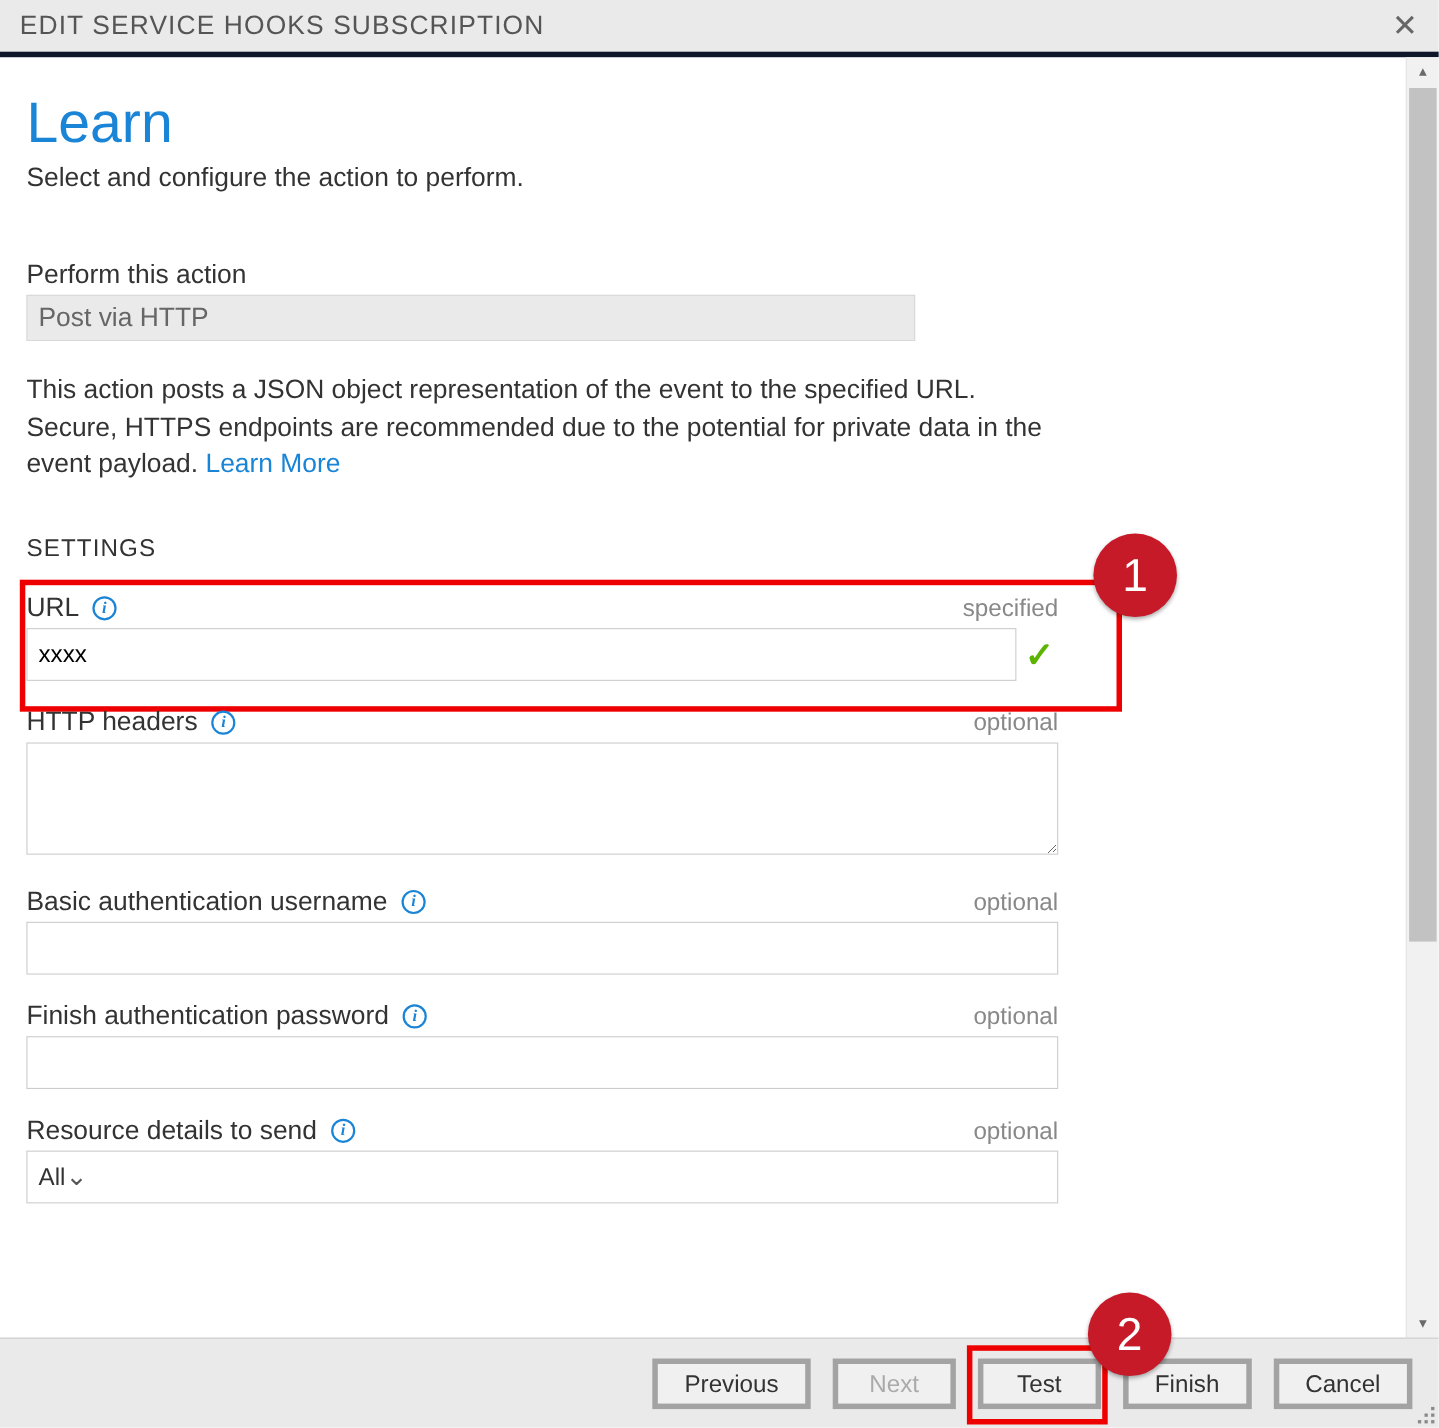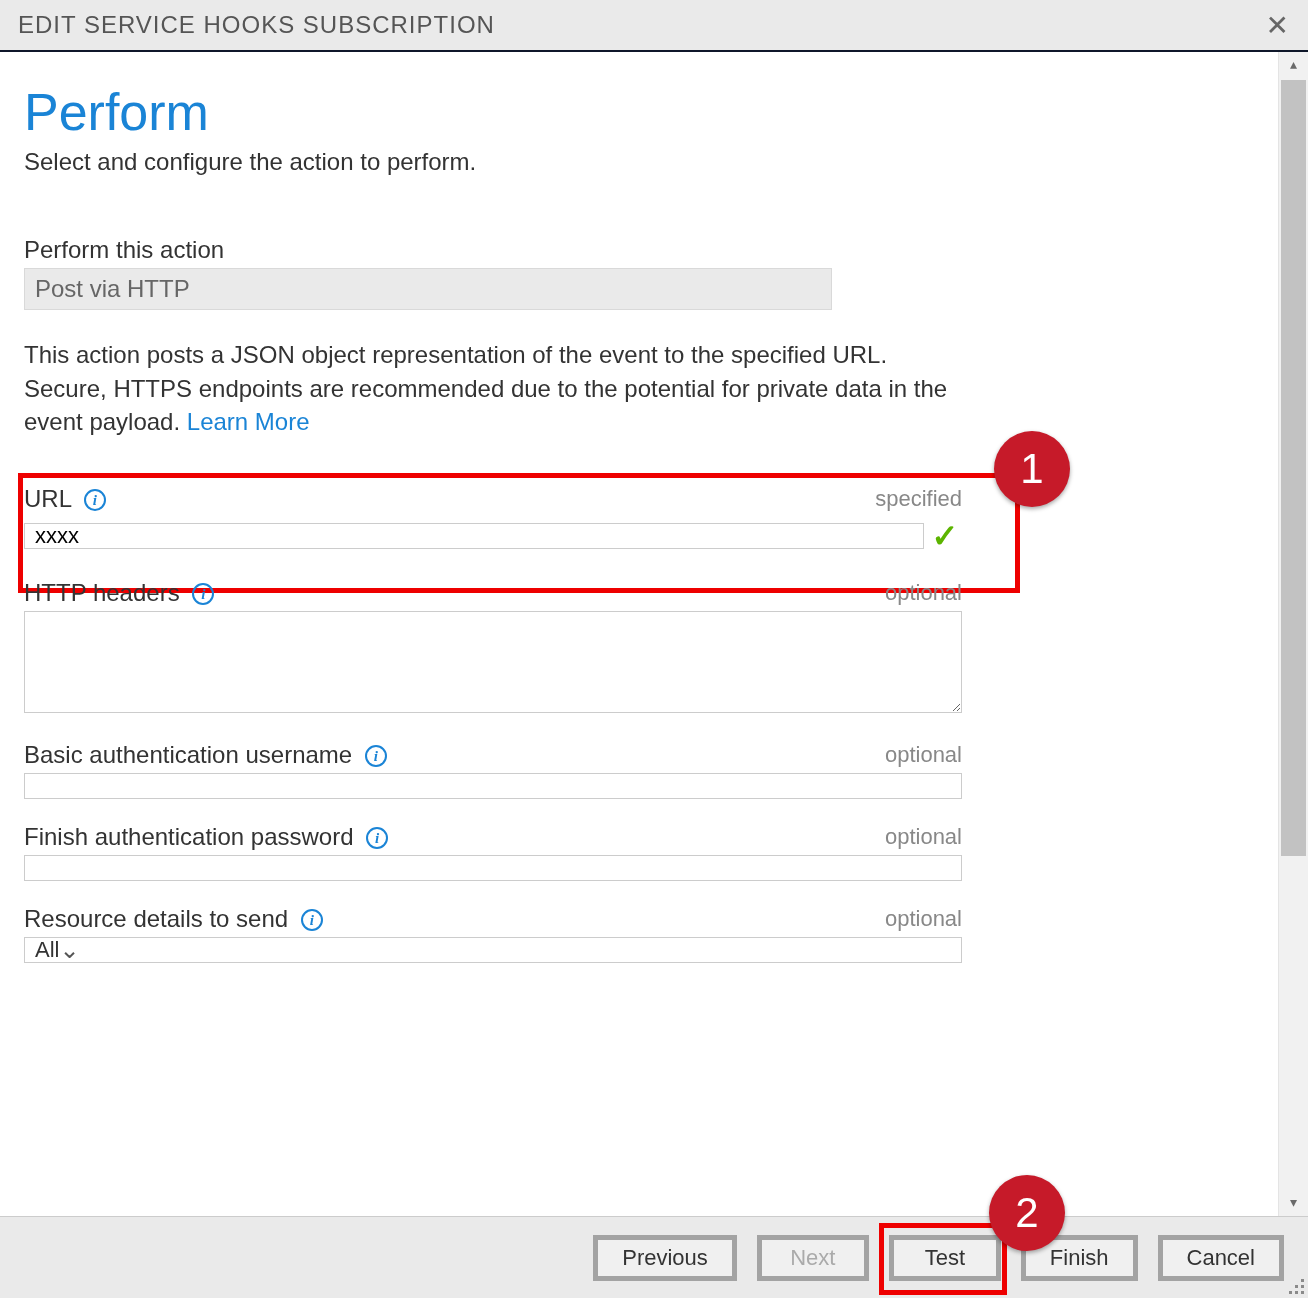--- a/index.html
+++ b/index.html
@@ -1,19 +1,19 @@
 <!DOCTYPE html>
 <html><head>
 <meta charset="utf-8">
 <style>
   * { box-sizing: border-box; margin: 0; padding: 0; }
   html, body { width: 1308px; height: 1298px; font-family: "Segoe UI", Arial, sans-serif; background: #fff; color: #333; }
   .dialog-header {
     background: #eaeaea;
-    border-bottom: 2px solid #0f172a;
+    border-bottom: 5px solid #0f172a;
     padding: 10px 18px;
     font-size: 24px;
     letter-spacing: 1px;
     color: #555;
     display: flex;
     justify-content: space-between;
     align-items: center;
     height: 52px;
   }
   .dialog-header .close {
@@ -52,21 +52,21 @@
   .section-head { font-size: 22px; letter-spacing: 1px; color: #333; margin-bottom: 28px; }
   .form-row { width: 938px; margin-bottom: 24px; position: relative; }
   .label-row { display: flex; justify-content: space-between; align-items: center; font-size: 24px; color: #333; margin-bottom: 4px; }
   .hint { color: #888; font-size: 22px; }
   .info-icon {
     display: inline-flex; width: 22px; height: 22px; border: 2px solid #1a84d6; color: #1a84d6;
     border-radius: 50%; align-items: center; justify-content: center; font-size: 15px; font-weight: bold;
     margin-left: 6px; font-family: Georgia, serif; font-style: italic; vertical-align: middle;
   }
   input.text-input, .select-box {
-    width: 100%; border: 1px solid #ccc; font-size: 22px; padding: 6px 10px; height: 26px; background: #fff;
+    width: 100%; border: 1px solid #ccc; font-size: 22px; padding: 6px 10px; height: 48px; background: #fff;
   }
   textarea.text-area {
     width: 100%; border: 1px solid #ccc; font-size: 22px; padding: 6px 10px; height: 102px; resize: both;
   }
   .url-wrap { display: flex; align-items: center; }
   .url-wrap input { flex: 1; }
   .check-icon {
     width: 34px; text-align: center; color: #5cb400; font-size: 32px; font-weight: bold; margin-left: 4px;
   }
   .select-box { display: flex; align-items: center; justify-content: flex-start; cursor: pointer; }
@@ -98,31 +98,32 @@
 <body>
 
 <div class="dialog-header">
   <span>EDIT SERVICE HOOKS SUBSCRIPTION</span>
   <span class="close">✕</span>
 </div>
 
 <div class="body-wrap">
   <div class="content">
 
-    <h1 class="page-title">Perform</h1>
+    <h1 class="page-title">Learn</h1>
     <div class="page-sub">Select and configure the action to perform.</div>
 
     <div class="field-label">Perform this action</div>
     <div class="readonly-box">Post via HTTP</div>
 
     <div class="desc">
       <span>This action posts a JSON object representation of the event to the specified URL. Secure, HTTPS endpoints are recommended due to the potential for private data in the event payload. </span>
       <a href="#">Learn More</a>
     </div>
 
+    <div class="section-head">SETTINGS</div>
 
     <div style="position:relative;">
       <div class="callout-box" style="left:-6px; top:-12px; width:1002px; height:120px;"></div>
       <div class="callout-badge" style="left:970px; top:-54px;">
           <span>1</span>
         </div>
 
       <div class="form-row">
         <div class="label-row">
           <span>

